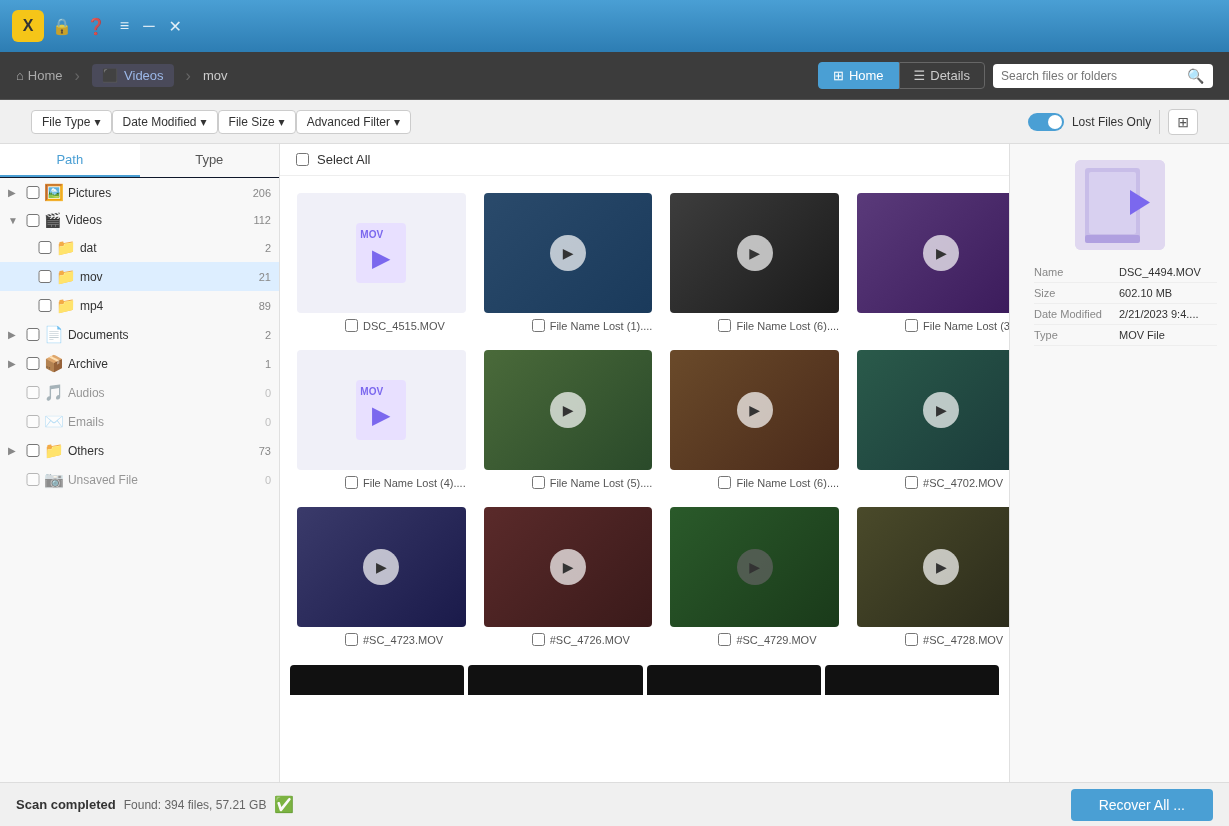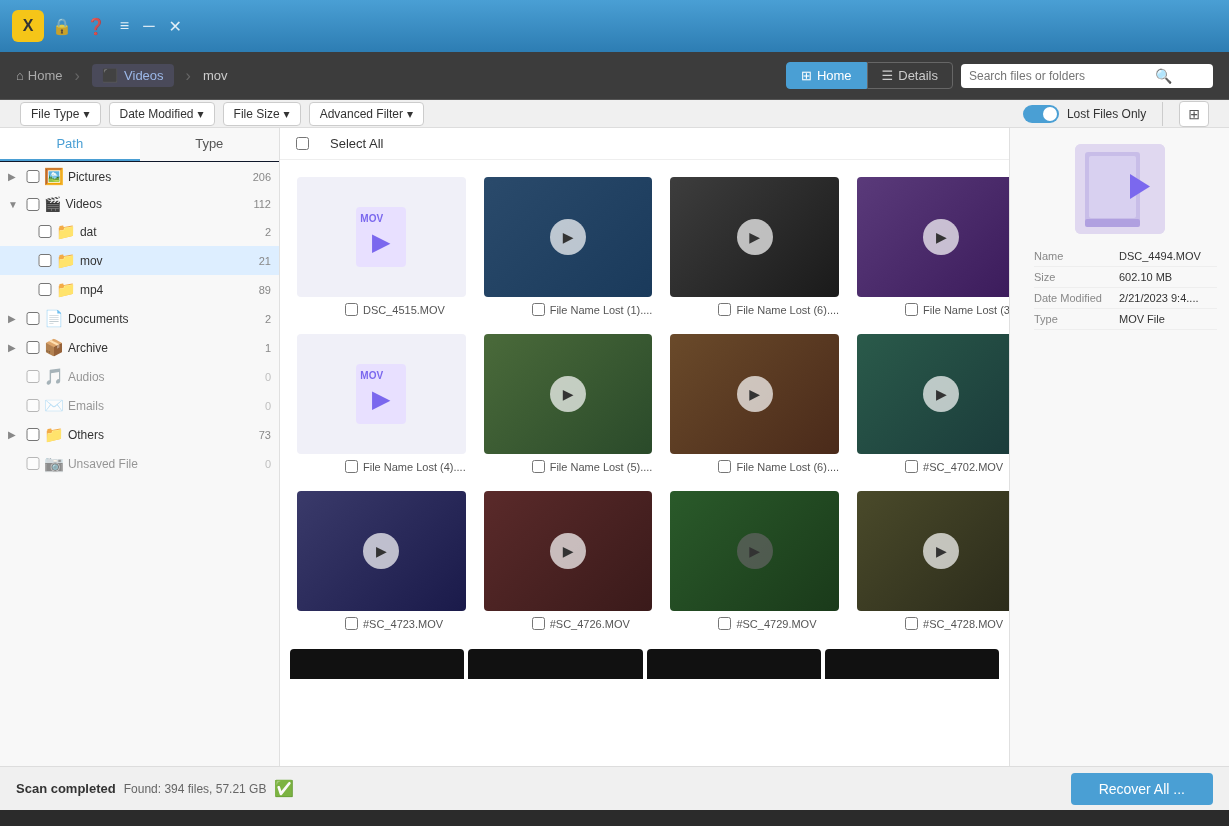--- a/index.html
+++ b/index.html
@@ -61,35 +61,34 @@
     }
     .view-btn.active { background: #4a9fd4; color: white; border-color: #4a9fd4; }
     .view-btn:first-child { border-radius: 4px 0 0 4px; }
     .view-btn:last-child { border-radius: 0 4px 4px 0; }
     .search-box {
       display: flex; align-items: center;
       background: white;
       border-radius: 4px;
       padding: 4px 8px;
       gap: 6px;
-      width: 252px;
+      width: 220px;
     }
     .search-box input {
       border: none; outline: none; font-size: 12px; color: #333; width: 180px; background: transparent;
     }
     .search-icon { color: #888; font-size: 14px; }
 
     
     .filterbar {
       background: #f0f0f0;
-      height: 28px;
-      display: flex;
-      align-items: center;
-      padding: 0 20px;
-      gap: 8px;
+      height: 44px;
+      display: flex;
+      align-items: center;
+      padding: 0 31px;
       border-bottom: 1px solid #ddd;
     }
     .filter-btn {
       padding: 4px 10px;
       border: 1px solid #ccc;
       background: white;
       border-radius: 4px;
       font-size: 12px;
       color: #333;
       cursor: pointer;
@@ -181,21 +180,21 @@
     .file-grid-area {
       flex: 1;
       overflow-y: auto;
       background: white;
       padding: 0;
     }
     .select-all-bar {
       padding: 8px 16px;
       display: flex;
       align-items: center;
-      gap: 21px;
+      gap: 8px;
       border-bottom: 1px solid #eee;
       font-size: 13px;
       color: #333;
     }
     .file-grid {
       display: grid;
       grid-template-columns: repeat(4, 1fr);
       gap: 0;
       padding: 8px;
     }

